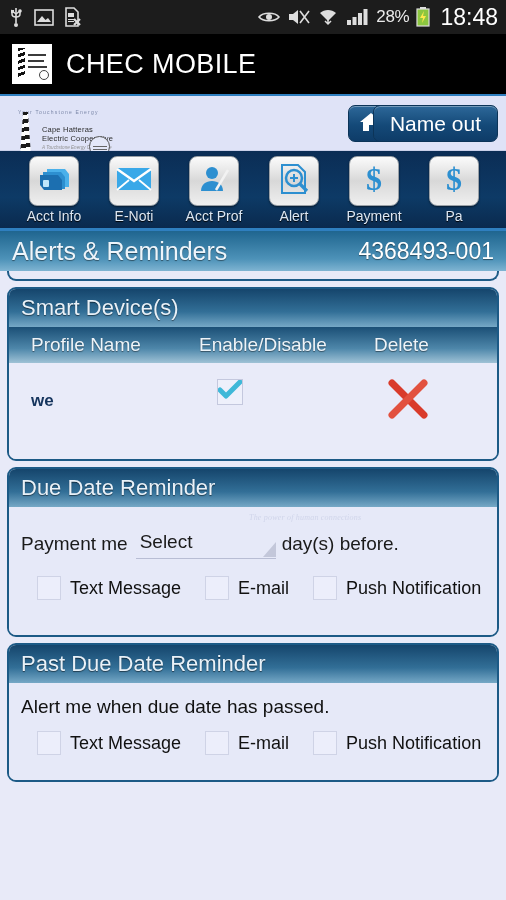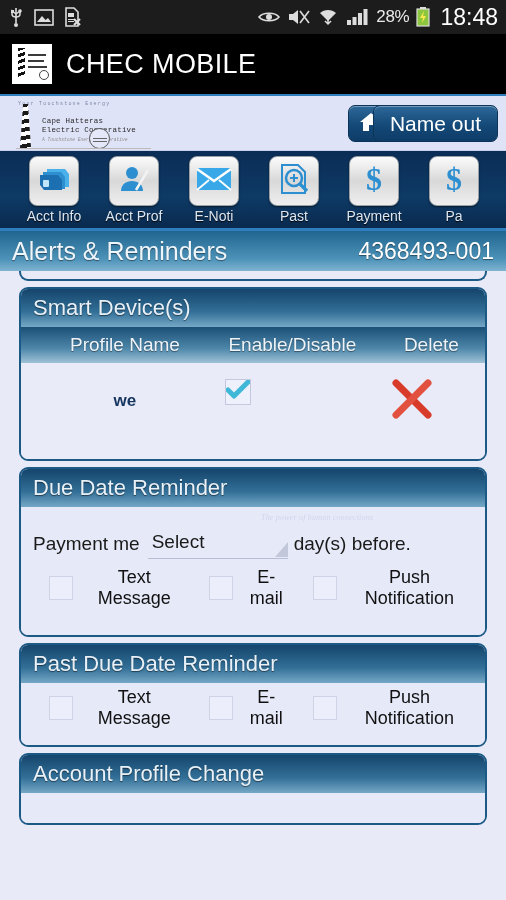--- a/index.html
+++ b/index.html
@@ -55,23 +55,22 @@
     margin-left:14px;letter-spacing:.4px;
   }
 
   
   .coopbar{
     height:55px;width:506px;background:#dfe3f7;
     display:flex;align-items:center;position:relative;
     border-bottom:1px solid #c9cfe9;
   }
   .cooplogo{
-    position:absolute;left:6px;top:2px;width:150px;height:52px;
+    position:absolute;left:6px;top:10px;width:150px;height:52px;
     overflow:hidden;
-    font-family:Liberation Mono, monospace;
   }
   .cooplogo .tiny{
     position:absolute;left:12px;top:3px;font-size:5px;color:#7b87a8;
     letter-spacing:1.2px;
   }
   .cooplogo .tower{
     position:absolute;left:14px;top:6px;width:11px;height:44px;
     background:repeating-linear-gradient(168deg,#1a1a1a 0 4px,#fdfdfd 4px 8px);
     clip-path:polygon(28% 0,72% 0,100% 100%,0 100%);
   }
@@ -138,21 +137,21 @@
     background:linear-gradient(#1f658f,#4d92b8 70%,#7fb4d2);
     display:flex;align-items:center;justify-content:space-between;
     padding:0 12px;
   }
   .pagehdr .t{color:#eef5fb;font-size:25px;text-shadow:0 1px 1px rgba(0,0,0,.45);}
   .pagehdr .acct{color:#ffffff;font-size:23px;text-shadow:0 1px 1px rgba(0,0,0,.45);}
 
   
   .content{
     width:506px;height:calc(900px - 34px - 62px - 55px - 80px - 44px);
-    background:#e8eaf8;padding:0 19px;overflow:hidden;position:relative;text-align:center;
+    background:#e8eaf8;padding:0 7px;overflow:hidden;position:relative;
   }
   .cutpanel{
     height:10px;margin-top:0px;
     border:2px solid #1c5a86;border-top:none;
     border-bottom-left-radius:9px;border-bottom-right-radius:9px;
     background:#e8eaf8;
   }
   .panel{
     margin-top:6px;
     border:2px solid #1c5a86;border-radius:9px;
@@ -334,55 +333,55 @@
             <rect x="6" y="16" width="6" height="7" rx="1" fill="#bfe6fb"></rect>
           </svg>
       </span>
     </div>
     <div class="navlabel">Acct Info</div>
   </div>
 
   <div class="navitem">
     <div class="navtile">
       <span>
+        <svg width="36" height="26" viewBox="0 0 36 26">
+            <rect x="1" y="2" width="34" height="22" rx="2" fill="#39a8e8"></rect>
+            <path d="M1 3l17 12L35 3" fill="none" stroke="#ffffff" stroke-width="2.4"></path>
+            <path d="M1 24l12-10M35 24L23 14" fill="none" stroke="#ffffff" stroke-width="1.8"></path>
+          </svg>
+      </span>
+    </div>
+    <div class="navlabel">E-Noti</div>
+  </div>
+
+  <div class="navitem">
+    <div class="navtile">
+      <span>
         <svg width="32" height="30" viewBox="0 0 32 30">
             <circle cx="14" cy="9" r="6" fill="#2d8fd0"></circle>
             <path d="M3 27c0-6.5 5-10 11-10s11 3.5 11 10z" fill="#2d8fd0"></path>
             <path d="M18 26L30 6" stroke="#f2f2f2" stroke-width="2.5"></path>
           </svg>
       </span>
     </div>
     <div class="navlabel">Acct Prof</div>
-  </div>
-
-  <div class="navitem">
-    <div class="navtile">
-      <span>
-        <svg width="36" height="26" viewBox="0 0 36 26">
-            <rect x="1" y="2" width="34" height="22" rx="2" fill="#39a8e8"></rect>
-            <path d="M1 3l17 12L35 3" fill="none" stroke="#ffffff" stroke-width="2.4"></path>
-            <path d="M1 24l12-10M35 24L23 14" fill="none" stroke="#ffffff" stroke-width="1.8"></path>
-          </svg>
-      </span>
-    </div>
-    <div class="navlabel">E-Noti</div>
   </div>
 
   <div class="navitem">
     <div class="navtile">
       <span>
         <svg width="32" height="32" viewBox="0 0 32 32">
             <path d="M4 2h16l7 7v21H4z" fill="none" stroke="#2d8fd0" stroke-width="2"></path>
             <circle cx="16" cy="15" r="8" fill="none" stroke="#2d8fd0" stroke-width="2.5"></circle>
             <path d="M16 11v8M12 15h8" stroke="#2d8fd0" stroke-width="2"></path>
             <path d="M22 21l7 7" stroke="#2d8fd0" stroke-width="3.2"></path>
           </svg>
       </span>
     </div>
-    <div class="navlabel">Past</div>
+    <div class="navlabel">Alert</div>
   </div>
 
   <div class="navitem">
     <div class="navtile">
       <span>
         <svg width="24" height="34" viewBox="0 0 24 34">
             <text x="12" y="28" font-size="32" font-family="Liberation Serif, serif" font-weight="bold" fill="#2d8fd0" text-anchor="middle">$</text>
           </svg>
       </span>
     </div>
@@ -469,34 +468,29 @@
       </div>
       <div class="spacer"></div>
     </div>
   </div>
 
   <div class="panel">
     <div class="panel-hdr">
       <span>Past Due Date Reminder</span>
     </div>
     <div class="panel-body">
+      <div class="alerttext">Alert me when due date has passed.</div>
       <div class="chkrow">
         <span class="cb first"></span>
         <span>Text Message</span>
         <span class="gap"></span>
         <span class="cb"></span>
         <span>E-mail</span>
         <span class="gap"></span>
         <span class="cb"></span>
         <span>Push Notification</span>
       </div>
       <div class="spacer-sm"></div>
     </div>
   </div>
 
-  <div class="panel">
-    <div class="panel-hdr">
-      <span>Account Profile Change</span>
-    </div>
-    <div class="panel-body" style="height:30px;"></div>
-  </div>
 
 </div>
 
 </body></html>

